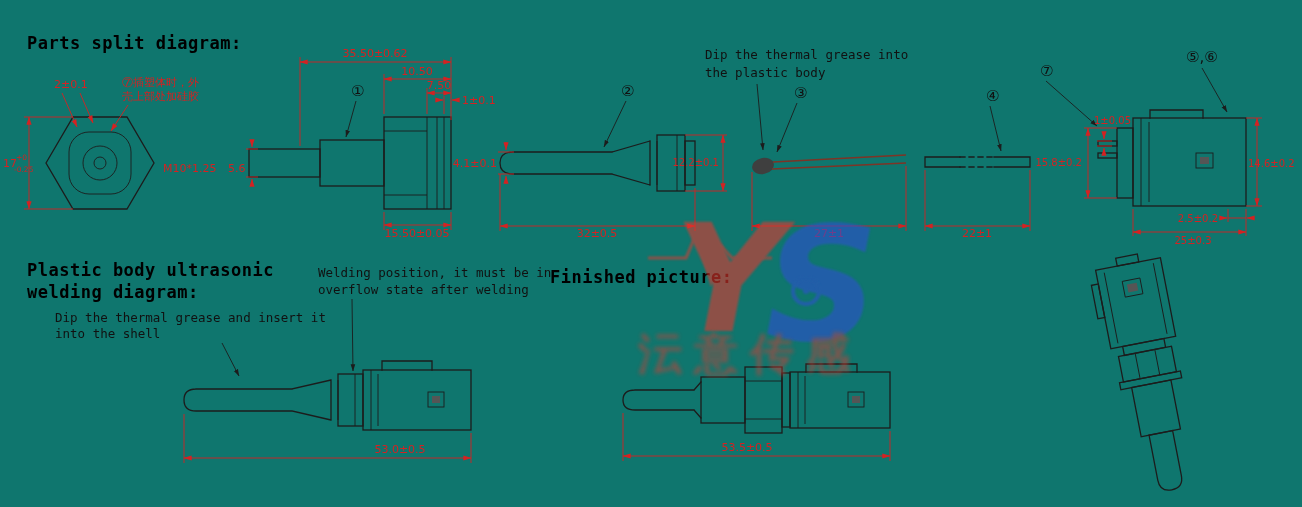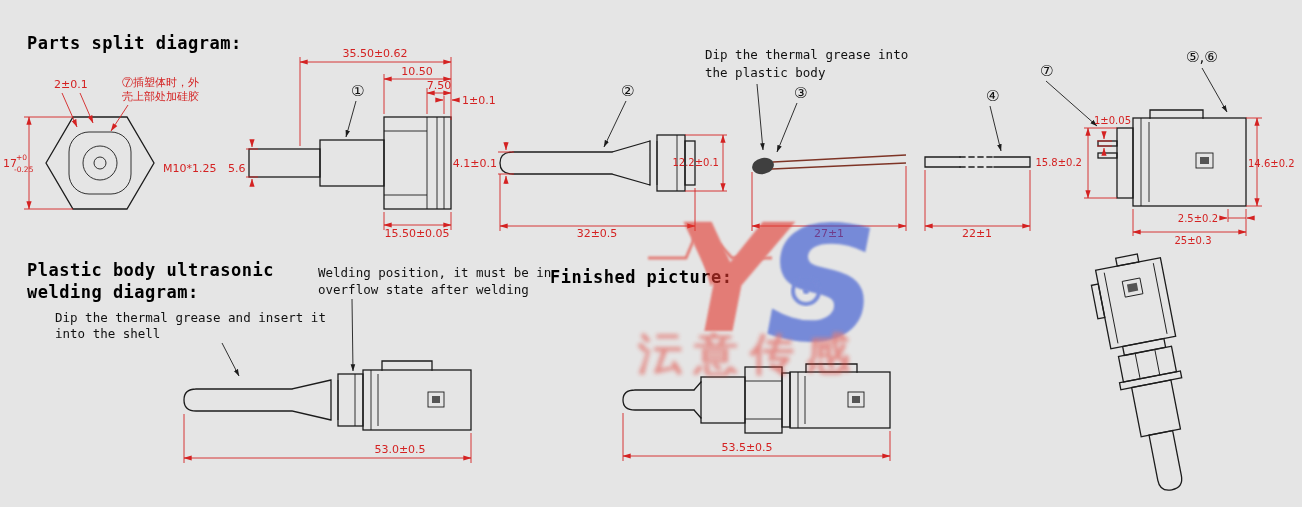--- a/index.html
+++ b/index.html
@@ -1,16 +1,16 @@
 <!DOCTYPE html>
 <html><head>
 <meta charset="utf-8">
 <style>
   html,body{margin:0;padding:0;background:#ffffff}
-  #stage{position:relative;width:1302px;height:507px;background:#e5e5e5;overflow:hidden;
+  #stage{position:relative;width:1302px;height:507px;background:#0f766e;overflow:hidden;
          font-family:"DejaVu Sans Mono",monospace}
   svg text{font-family:"DejaVu Sans",sans-serif}
   .outl{stroke:#1c1c1c;stroke-width:1.3;fill:none;stroke-linejoin:miter;stroke-linecap:square}
   .thin{stroke:#1c1c1c;stroke-width:0.9;fill:none}
   .diml{stroke:#d42222;stroke-width:0.9;fill:none}
   .lead{stroke:#1c1c1c;stroke-width:0.9;fill:none}
   .dim {fill:#d42222;font-size:11px}
   .dims{fill:#d42222;font-size:10px}
   .tol {fill:#d42222;font-size:7.5px}
   .lbl {fill:#111;font-size:15px}

